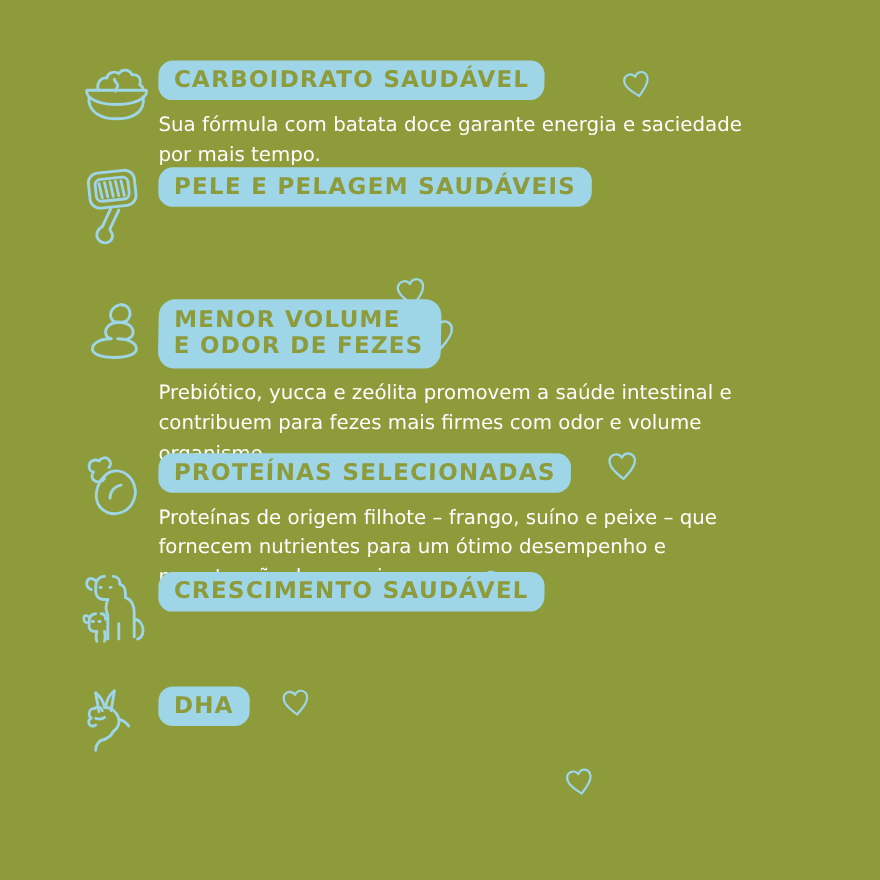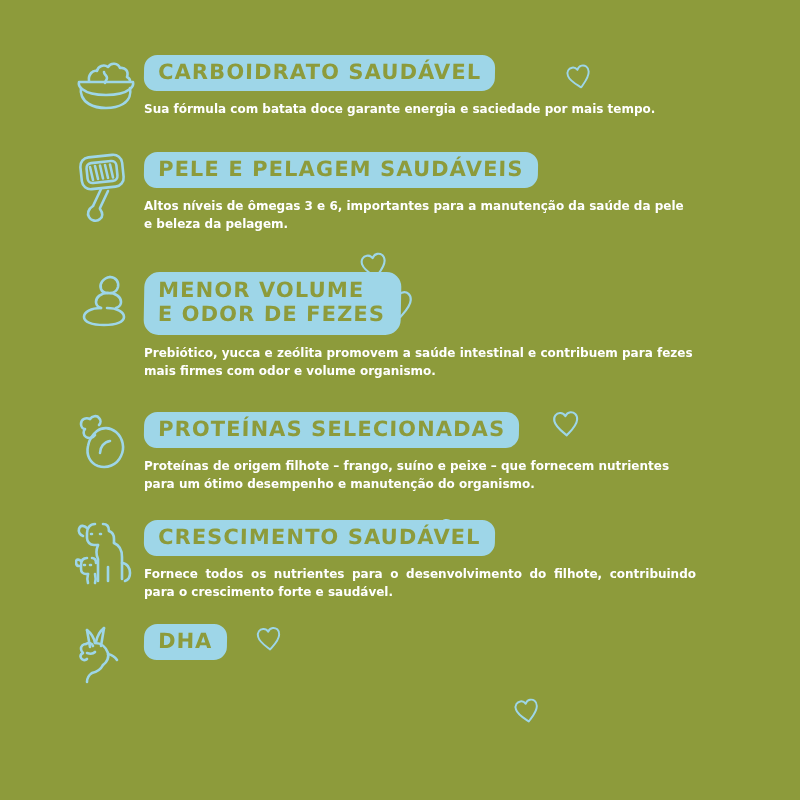--- a/index.html
+++ b/index.html
@@ -44,22 +44,22 @@
     line-height:1.17;
     padding:5px 14px 6px 14px;
     border-radius:13px;
     transform:skewX(-1deg);
     white-space:nowrap;
   }
   .pill.two-line{white-space:pre-line;line-height:1.14;padding:7px 16px 8px 14px;border-radius:15px;}
 
   .body-text{
     color:#ffffff;
-    font-size:12px;
-    font-weight:bold;
+    font-size:18px;
+    font-weight:normal;
     line-height:1.52;
     margin-top:9px;
     max-width:552px;
   }
   .body-text.justify{text-align:justify;}
 </style>
 </head>
 <body>
 
 <div class="canvas">
@@ -128,21 +128,20 @@
         <rect x="4" y="4" width="42" height="32" rx="9" transform="rotate(-6 25 20)"></rect>
         <rect x="10" y="10" width="30" height="20" rx="5" transform="rotate(-6 25 20)"></rect>
         <path d="M13 15l3 13M18 14l3 13M23 13.5l3 13M28 13l3 13M33 12.5l3 13"></path>
         <path d="M24 37l-8 17"></path>
           <path d="M31 39l-8 17"></path>
         <path d="M16 54c-5 3-6 8-4 11 2 4 8 5 11 2 3-2 3-6 0-10"></path>
       </svg>
     </div>
     <div class="content">
       <div class="pill">PELE E PELAGEM SAUDÁVEIS</div>
-      <div class="body-text">Altos níveis de ômegas 3 e 6, importantes para a manutenção da saúde da pele e beleza da pelagem.</div>
     </div>
   </div>
 
   <div class="feature" style="left:68px; top:272px; width:680px;">
     <div class="icon-wrap">
       <svg width="58" height="58" viewBox="0 0 58 58" fill="none" stroke="#9ed6e8" stroke-width="2.6" stroke-linecap="round" stroke-linejoin="round">
         <path d="M33 5c-7 1-11 7-9 12 1 3 4 4 7 4"></path>
         <path d="M31 21c-7 0-12 4-12 9 0 3 2 5 5 6"></path>
         <path d="M33 5c6 0 9 5 8 10-1 4-4 6-8 6"></path>
         <path d="M31 21c8 0 13 4 13 9 0 3-2 5-5 6"></path>
@@ -186,21 +185,20 @@
         <path d="M12 38c-4 0-6 3-6 7v4c0 3 2 5 5 5h2"></path>
         <path d="M6 41c-2-2-5-2-5 1 0 2 1 4 3 4"></path>
         <path d="M17 38c3 0 4 2 4 5"></path>
         <path d="M9 45h1M15 45h1"></path>
         <path d="M13 54c-1 4-1 6 0 9"></path>
         <path d="M20 54c1 4 1 6 0 9"></path>
       </svg>
     </div>
     <div class="content">
       <div class="pill">CRESCIMENTO SAUDÁVEL</div>
-      <div class="body-text justify">Fornece todos os nutrientes para o desenvolvimento do filhote, contribuindo para o crescimento forte e saudável.</div>
     </div>
   </div>
 
   <div class="feature" style="left:68px; top:624px; width:680px;">
     <div class="icon-wrap">
       <svg width="62" height="62" viewBox="0 0 62 62" fill="none" stroke="#9ed6e8" stroke-width="2.6" stroke-linecap="round" stroke-linejoin="round">
         <path d="M12 6l3 17"></path>
         <path d="M12 6c4 3 7 8 8 13"></path>
         <path d="M29 4l-3 18"></path>
         <path d="M29 4c-4 3-7 9-8 14"></path>

